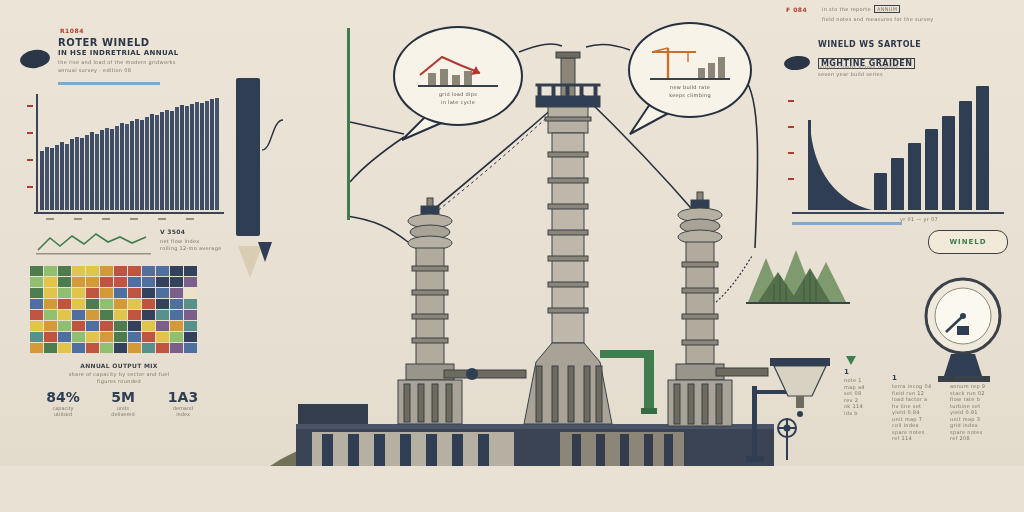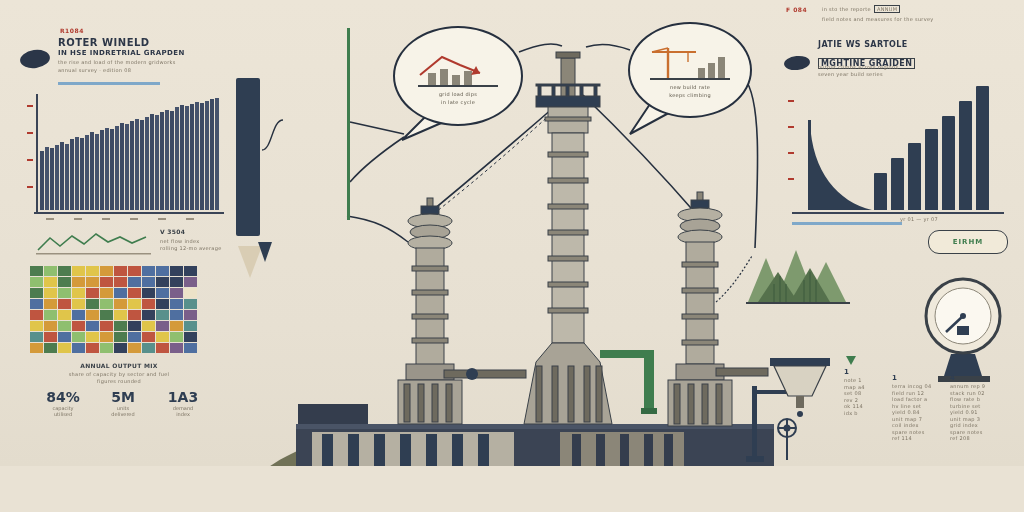--- a/index.html
+++ b/index.html
@@ -211,21 +211,21 @@
       <rect x="957" y="326" width="12" height="9" fill="#2f3e52"></rect>
       <line x1="963" y1="316" x2="946" y2="332" stroke="#2f3e52" stroke-width="2.5"></line>
       <circle cx="963" cy="316" r="3" fill="#2f3e52"></circle>
     </g>
   </svg>
 
   <div class="abs panel" style="left:0;top:0;width:235px;height:512px;">
     <div class="abs" style="left:20px;top:50px;width:30px;height:18px;background:#2b3648;border-radius:50%;transform:rotate(-8deg);"></div>
     <div class="abs micro-red" style="left:60px;top:27px;">R1084</div>
     <div class="abs title-lg" style="left:58px;top:37px;width:165px;">ROTER WINELD</div>
-    <div class="abs title-md" style="left:58px;top:49px;width:165px;">IN HSE INDRETRIAL GRAPDEN</div>
+    <div class="abs title-md" style="left:58px;top:49px;width:165px;">IN HSE INDRETRIAL ANNUAL</div>
     <div class="abs micro" style="left:58px;top:59px;width:165px;">the rise and load of the modern gridworks</div>
     <div class="abs micro" style="left:58px;top:67px;width:165px;">annual survey · edition 08</div>
     <div class="abs blue-line" style="left:58px;top:82px;width:102px;height:3px;"></div>
 
     <div class="abs axis" style="left:36px;top:94px;width:2px;height:120px;"></div>
     <span class="redtick" style="left:27px;top:105px;"></span>
     <span class="redtick" style="left:27px;top:132px;"></span>
     <span class="redtick" style="left:27px;top:159px;"></span>
     <span class="redtick" style="left:27px;top:186px;"></span>
     <div class="abs barbox" id="left-bars" style="left:40px;top:96px;width:182px;height:114px;">
@@ -455,21 +455,21 @@
 
   <div class="abs panel" style="left:780px;top:0;width:244px;height:512px;">
     <div class="abs micro-red" style="left:6px;top:6px;">F 084</div>
     <div class="abs" style="left:42px;top:5px;width:190px;display:flex;gap:3px;align-items:center;">
       <span class="micro">in sto the reporte</span>
       <span class="micro boxed">ANNUM</span>
     </div>
     <div class="abs micro" style="left:42px;top:16px;width:190px;">field notes and measures for the survey</div>
 
     <div class="abs" style="left:4px;top:56px;width:26px;height:14px;background:#2b3648;border-radius:50%;transform:rotate(-6deg);"></div>
-    <div class="abs title-md" style="left:38px;top:40px;width:180px;font-size:8px;line-height:9px;">JATIE WS SARTOLE</div>
+    <div class="abs title-md" style="left:38px;top:40px;width:180px;font-size:8px;line-height:9px;">WINELD WS SARTOLE</div>
     <div class="abs" style="left:38px;top:51px;">
       <span class="title-md boxed" style="font-size:8px;">MGHTINE GRAIDEN</span>
     </div>
     <div class="abs micro" style="left:38px;top:64px;width:180px;">output climbs across regions</div>
     <div class="abs micro" style="left:38px;top:71px;width:180px;">seven year build series</div>
 
     <span class="redtick" style="left:8px;top:100px;"></span>
     <span class="redtick" style="left:8px;top:126px;"></span>
     <span class="redtick" style="left:8px;top:152px;"></span>
     <span class="redtick" style="left:8px;top:178px;"></span>
@@ -480,21 +480,21 @@
         <div class="bar-wide" style="height: 81px;"></div>
         <div class="bar-wide" style="height: 94px;"></div>
         <div class="bar-wide" style="height: 109px;"></div>
         <div class="bar-wide" style="height: 124px;"></div>
       </div>
     <div class="abs axis" style="left:12px;top:212px;width:212px;height:2px;"></div>
     <div class="abs micro" style="left:120px;top:216px;">yr 01 — yr 07</div>
     <div class="abs blue-line" style="left:12px;top:222px;width:110px;height:3px;"></div>
 
     <div class="abs pill" style="left:148px;top:230px;width:78px;height:22px;">
-      <span>EIRHM</span>
+      <span>WINELD</span>
     </div>
 
     <div class="abs flag-green" style="left:66px;top:356px;"></div>
     <div class="abs" style="left:64px;top:368px;width:44px;">
       <div class="colhead">1</div>
       <div>
           <div class="mline">note 1</div>
           <div class="mline">map a4</div>
           <div class="mline">set 08</div>
           <div class="mline">rev 2</div>

